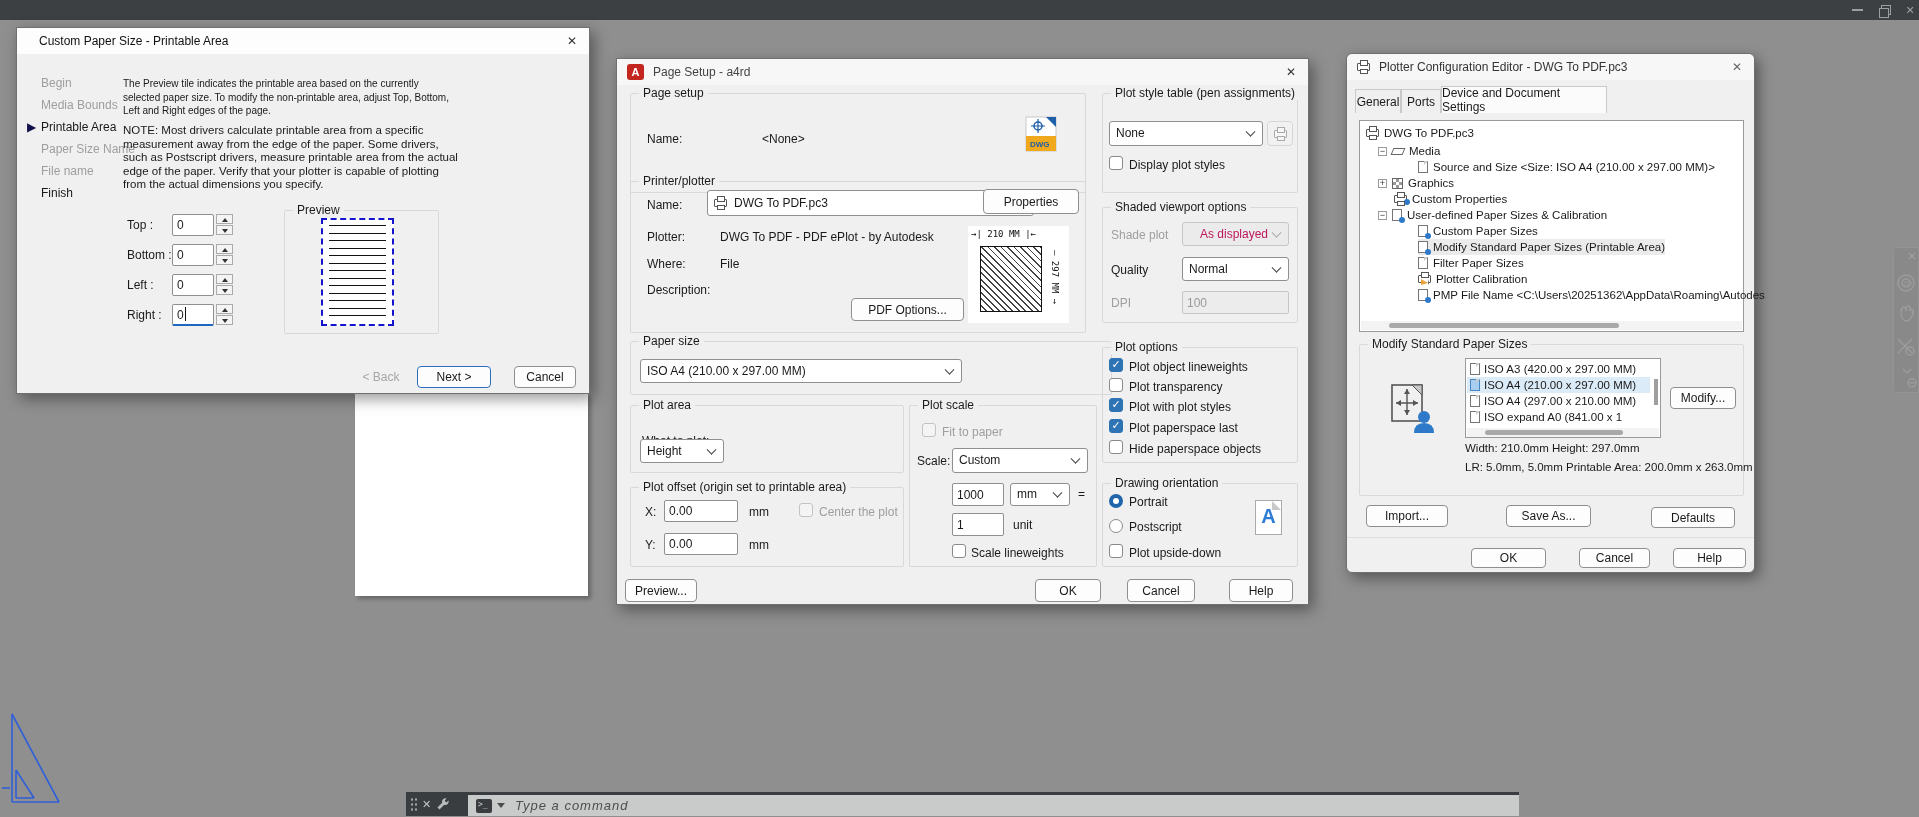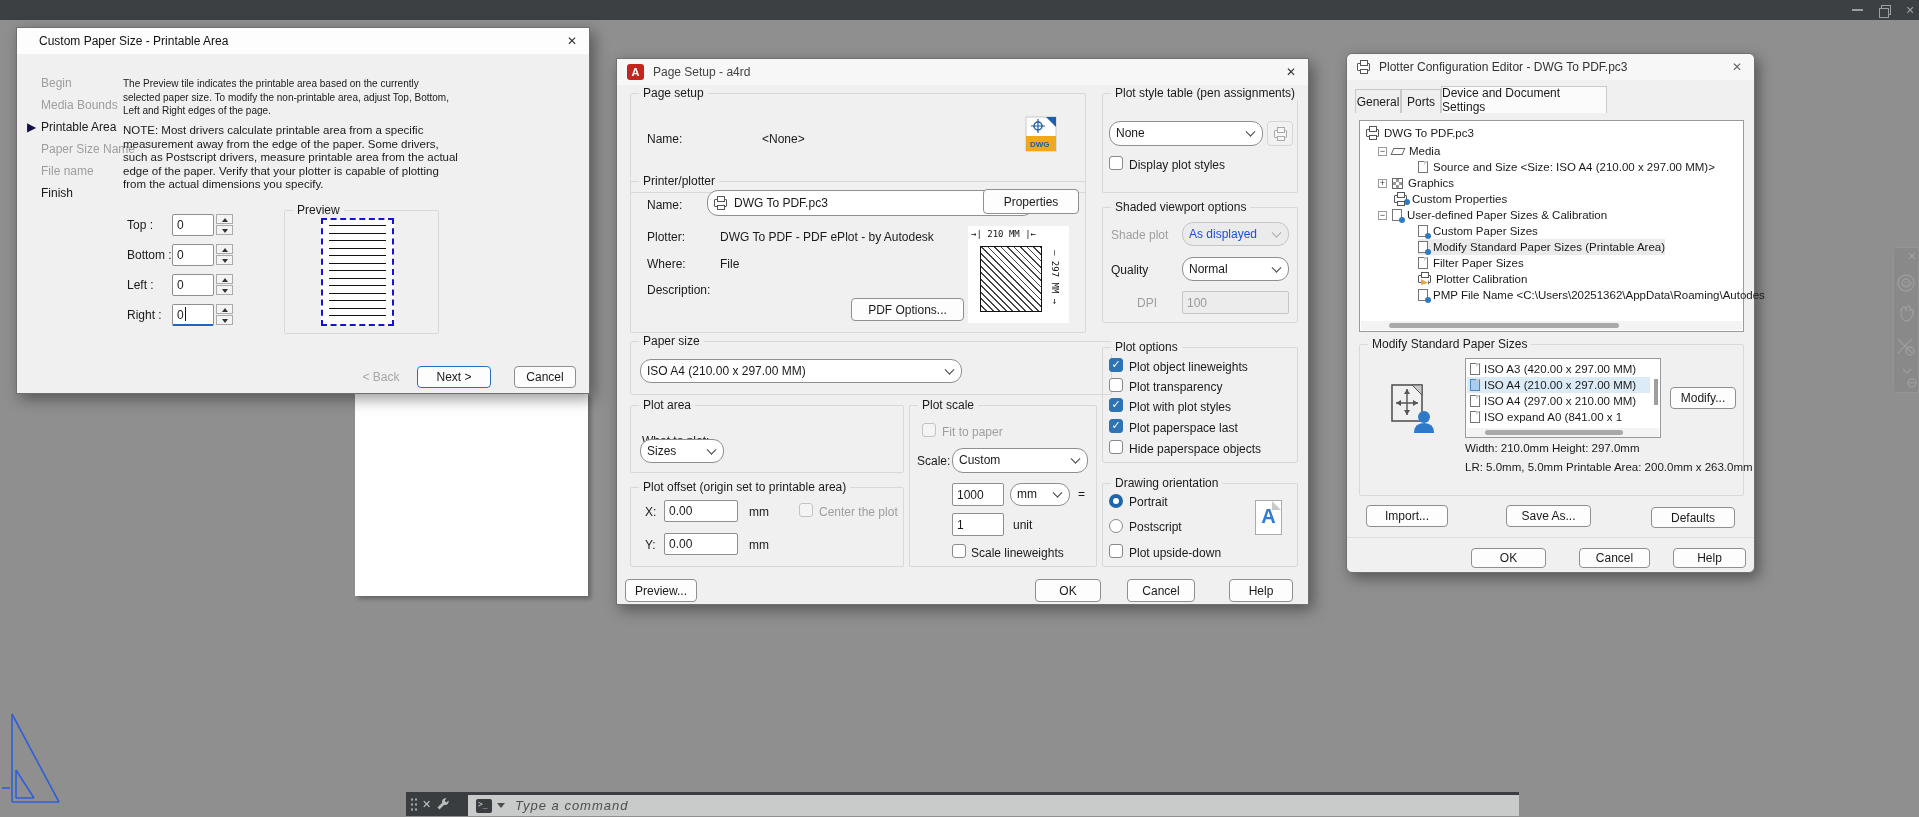--- a/index.html
+++ b/index.html
@@ -31,26 +31,26 @@
   .btn { position:absolute; background:#fdfdfd; border:1px solid #8f8f8f; border-radius:4px;
          display:flex; align-items:center; justify-content:center; font-size:12px; }
   .btn.default { border:1.6px solid #2a6fbe; }
   .btn.disabled { color:#a6a6a6; border-color:#d6d6d6; background:#f1f1f1; }
 
   .tinput { position:absolute; background:#fff; border:1px solid #8f8f8f; border-radius:2px;
             font-family:"Liberation Sans",sans-serif; font-size:12px; padding:0 4px; color:#1a1a1a; }
   .tinput.disabled { background:#ececec; color:#9a9a9a; border-color:#c6c6c6; }
   .tinput.focused { border-bottom:2px solid #1f66c0; }
 
-  .combo { position:absolute; background:#fff; border:1px solid #8f8f8f; border-radius:11px;
+  .combo { position:absolute; background:#fff; border:1px solid #8f8f8f; border-radius:3px;
            font-size:12px; display:flex; align-items:center; padding:0 20px 1px 6px; white-space:nowrap; overflow:hidden; }
   .combo::after { content:""; position:absolute; right:8px; top:40%; width:6px; height:6px;
                   border-right:1.5px solid #444; border-bottom:1.5px solid #444;
                   transform:translateY(-40%) rotate(45deg); }
-  .combo.disabled { background:#ebebeb; color:#1d4ed8; border-color:#c6c6c6; }
+  .combo.disabled { background:#ebebeb; color:#be185d; border-color:#c6c6c6;justify-content:flex-end; }
   .combo.disabled::after { border-color:#aaa; }
 
   .cb { position:absolute; width:14px; height:14px; border:1px solid #8a8a8a; border-radius:3px; background:#fff; }
   .cb.checked { background:#2e73b4; border-color:#2e73b4; }
   .cb.checked::after { content:"✓"; position:absolute; left:1.5px; top:-1px; color:#fff; font-size:11px; }
   .cb.disabled { border-color:#c3c3c3; background:#f4f4f4; }
   .radio { position:absolute; width:14px; height:14px; border:1px solid #8a8a8a; border-radius:50%; background:#fff; }
   .radio.sel { border:4.5px solid #1f66ac; }
   .lbl { position:absolute; white-space:nowrap; }
   .lbl.gray { color:#9e9e9e; }
@@ -300,21 +300,21 @@
     <div class="glabel">Paper size</div>
     <div class="combo" style="left:9px; top:17px; width:322px; height:24px;">
       <span>ISO A4 (210.00 x 297.00 MM)</span>
     </div>
   </div>
 
   <div class="group" style="left:13px; top:346px; width:274px; height:68px;">
     <div class="glabel">Plot area</div>
     <div class="lbl" style="left:11px; top:28px;">What to plot:</div>
     <div class="combo" style="left:9px; top:33px; width:84px; height:24px;">
-      <span>Sizes</span>
+      <span>Height</span>
     </div>
   </div>
 
   <div class="group" style="left:13px; top:428px; width:274px; height:80px;">
     <div class="glabel">Plot offset (origin set to printable area)</div>
     <div class="lbl" style="left:14px; top:17px;">X:</div>
     <input class="tinput" style="left: 33px; top: 12px; width: 74px; height: 22px;" value="0.00">
     <div class="lbl" style="left:118px; top:17px;">mm</div>
     <div class="cb disabled" style="left:168px; top:15px;"></div>
     <div class="lbl gray" style="left:188px; top:17px;">Center the plot</div>
@@ -357,21 +357,21 @@
   <div class="group" style="left:485px; top:148px; width:196px; height:116px;">
     <div class="glabel">Shaded viewport options</div>
     <div class="lbl gray" style="left:8px; top:20px;">Shade plot</div>
     <div class="combo disabled" style="left:79px; top:14px; width:107px; height:24px;">
       <span>As displayed</span>
     </div>
     <div class="lbl" style="left:8px; top:55px;">Quality</div>
     <div class="combo" style="left:79px; top:49px; width:107px; height:24px;">
       <span>Normal</span>
     </div>
-    <div class="lbl gray" style="left:8px; top:88px;margin-left:26px;">DPI</div>
+    <div class="lbl gray" style="left:8px; top:88px;">DPI</div>
     <input class="tinput disabled" style="left: 79px; top: 83px; width: 107px; height: 23px;" value="100">
   </div>
 
   <div class="group" style="left:485px; top:288px; width:196px; height:116px;">
     <div class="glabel">Plot options</div>
     <div class="cb checked" style="left:6px; top:10px;"></div>
     <div class="lbl" style="left:26px; top:12px;">Plot object lineweights</div>
     <div class="cb" style="left:6px; top:30px;"></div>
     <div class="lbl" style="left:26px; top:32px;">Plot transparency</div>
     <div class="cb checked" style="left:6px; top:50px;"></div>

